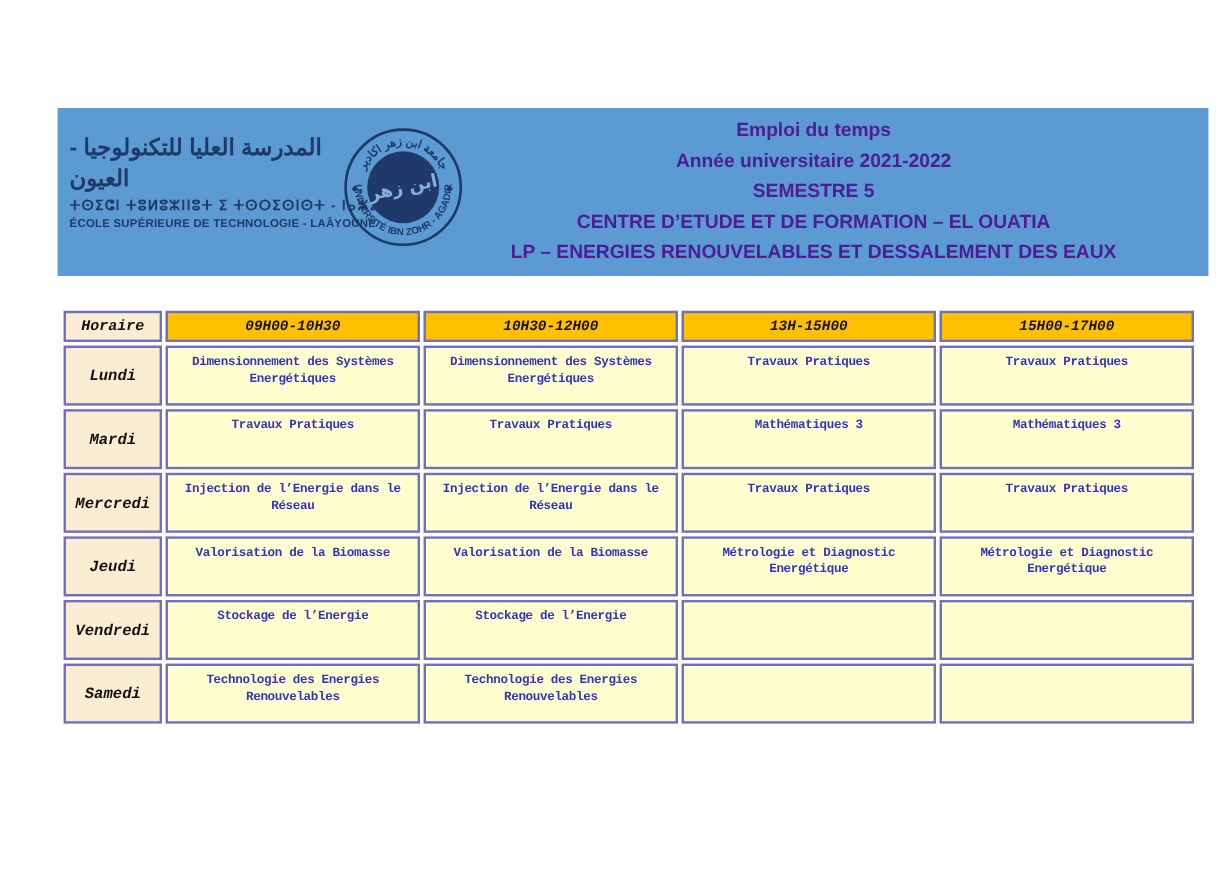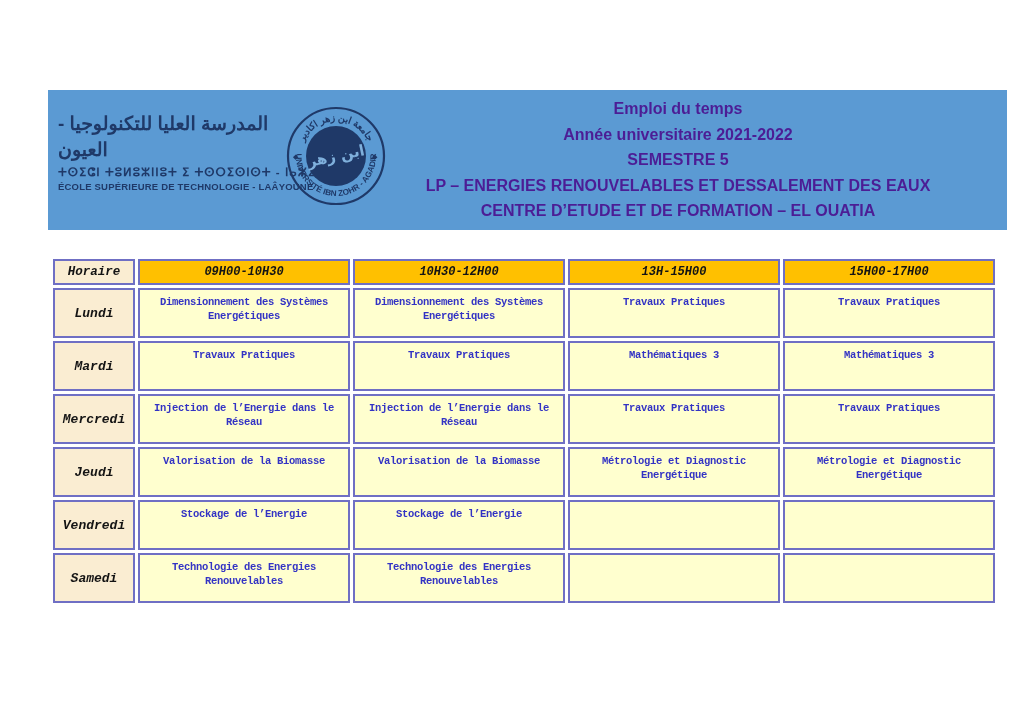--- a/index.html
+++ b/index.html
@@ -69,22 +69,22 @@
       </text>
       <text x="50" y="55" text-anchor="middle" class="seal-center" transform="rotate(-12 50 50)">ابن زهر</text>
       <text x="7" y="53" class="seal-diamond">◆</text>
       <text x="86" y="53" class="seal-diamond">◆</text>
     </svg>
 
     <div class="title-block">
       <div class="title-line">Emploi du temps</div>
       <div class="title-line">Année universitaire 2021-2022</div>
       <div class="title-line">SEMESTRE 5</div>
+      <div class="title-line">CENTRE D’ETUDE ET DE FORMATION – EL OUATIA</div>
       <div class="title-line">LP – ENERGIES RENOUVELABLES ET DESSALEMENT DES EAUX</div>
-      <div class="title-line">CENTRE D’ETUDE ET DE FORMATION – EL OUATIA</div>
     </div>
   </div>
 
   <table class="timetable">
     <colgroup>
       <col style="width:82px">
       <col style="width:212px">
         <col style="width:212px">
       <col style="width:212px">
         <col style="width:212px">

